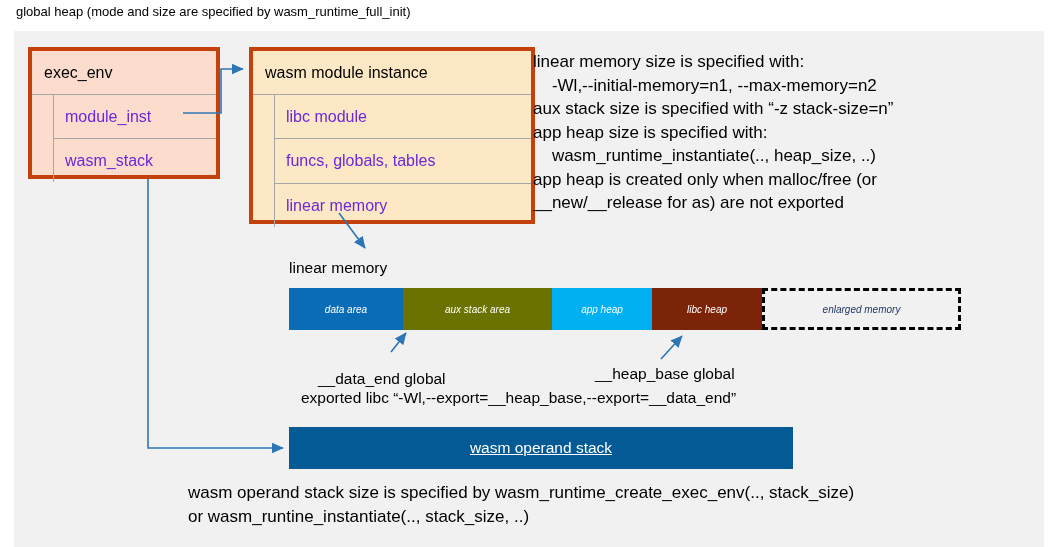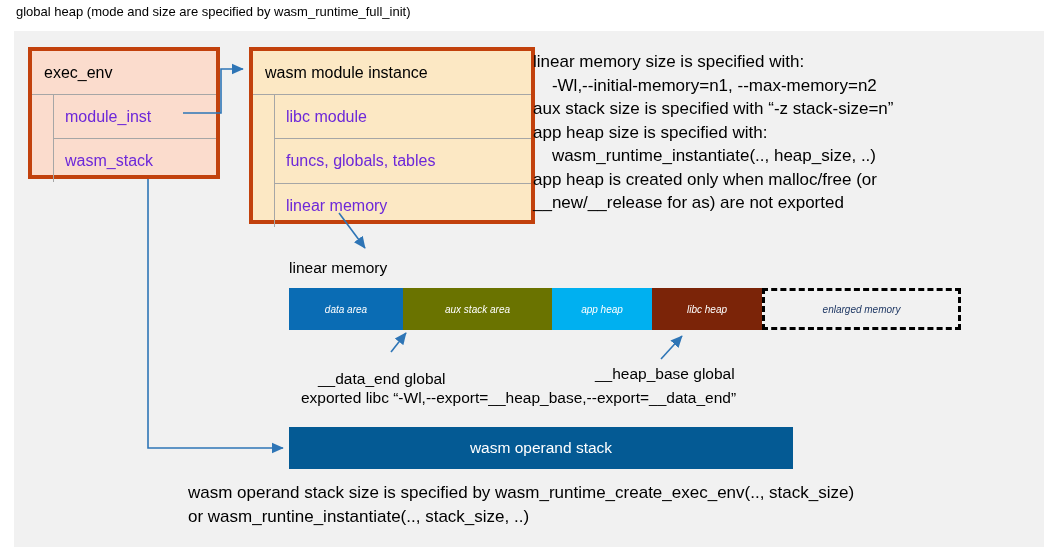--- a/index.html
+++ b/index.html
@@ -114,20 +114,21 @@
     position: absolute;
     left: 289px;
     top: 427px;
     width: 504px;
     height: 42px;
     display: flex;
     align-items: center;
     justify-content: center;
     font-size: 15.5px;
     color: #ffffff;
+    text-decoration: underline;
   }
 
   .label-static {
     position: absolute;
     font-size: 15.5px;
     color: #000;
     white-space: pre;
   }
 
   svg.connectors {

